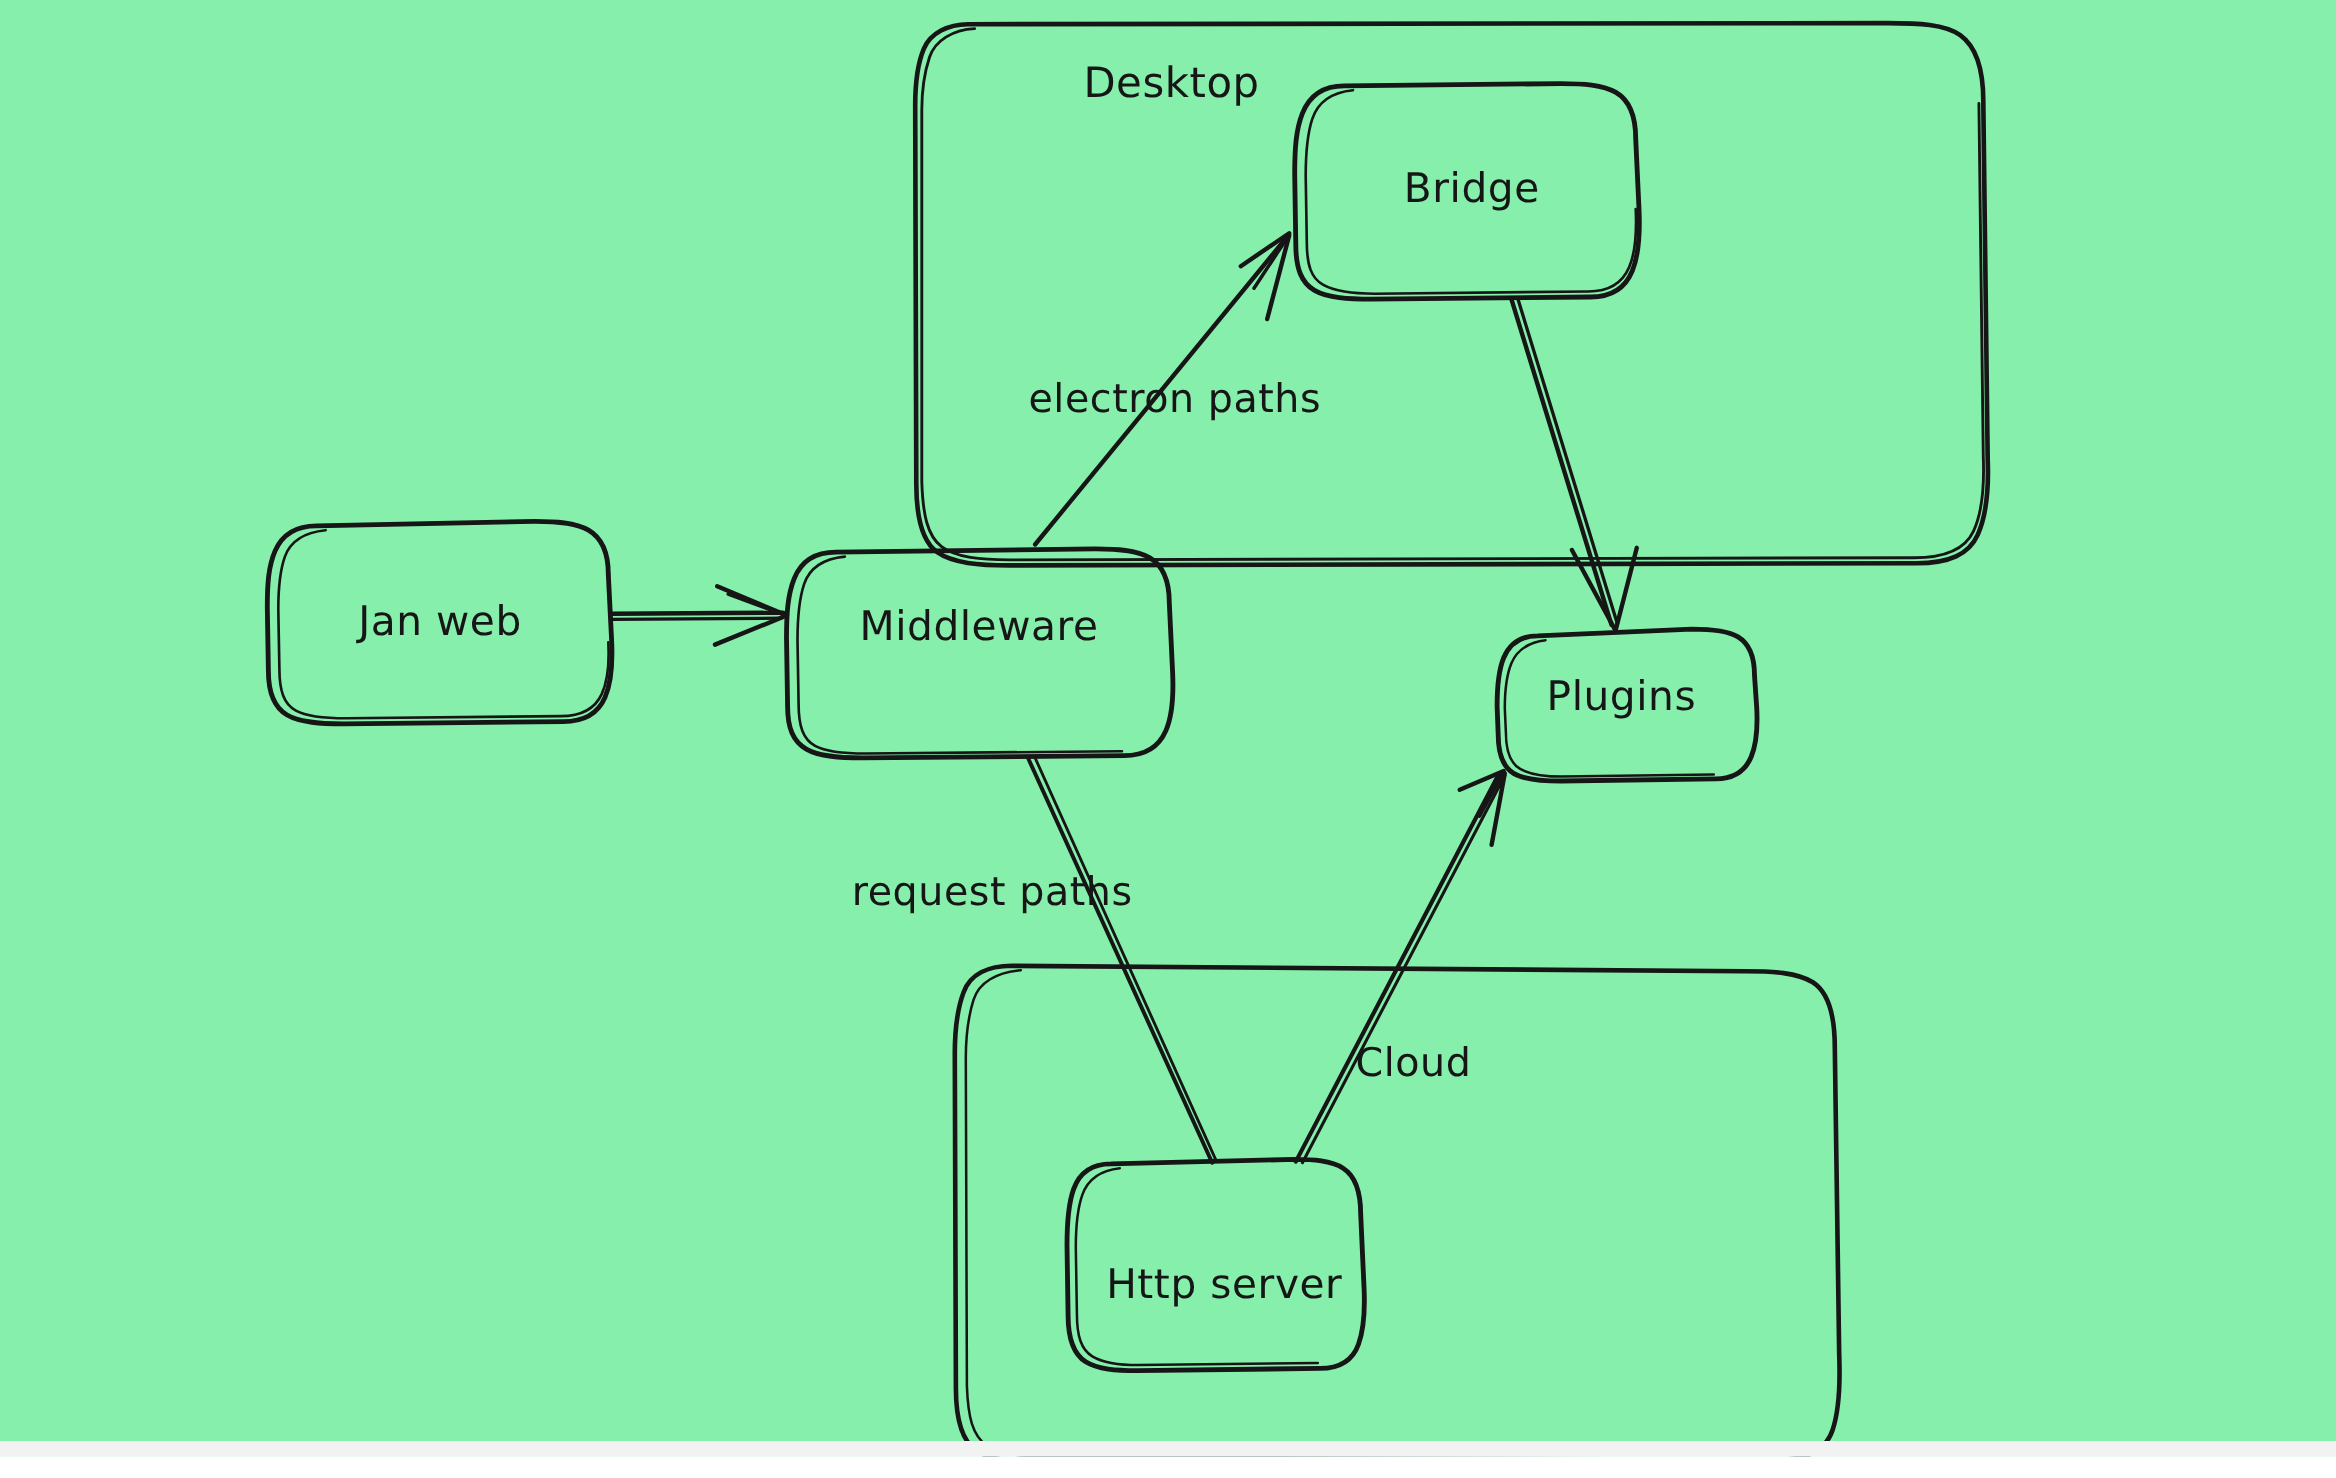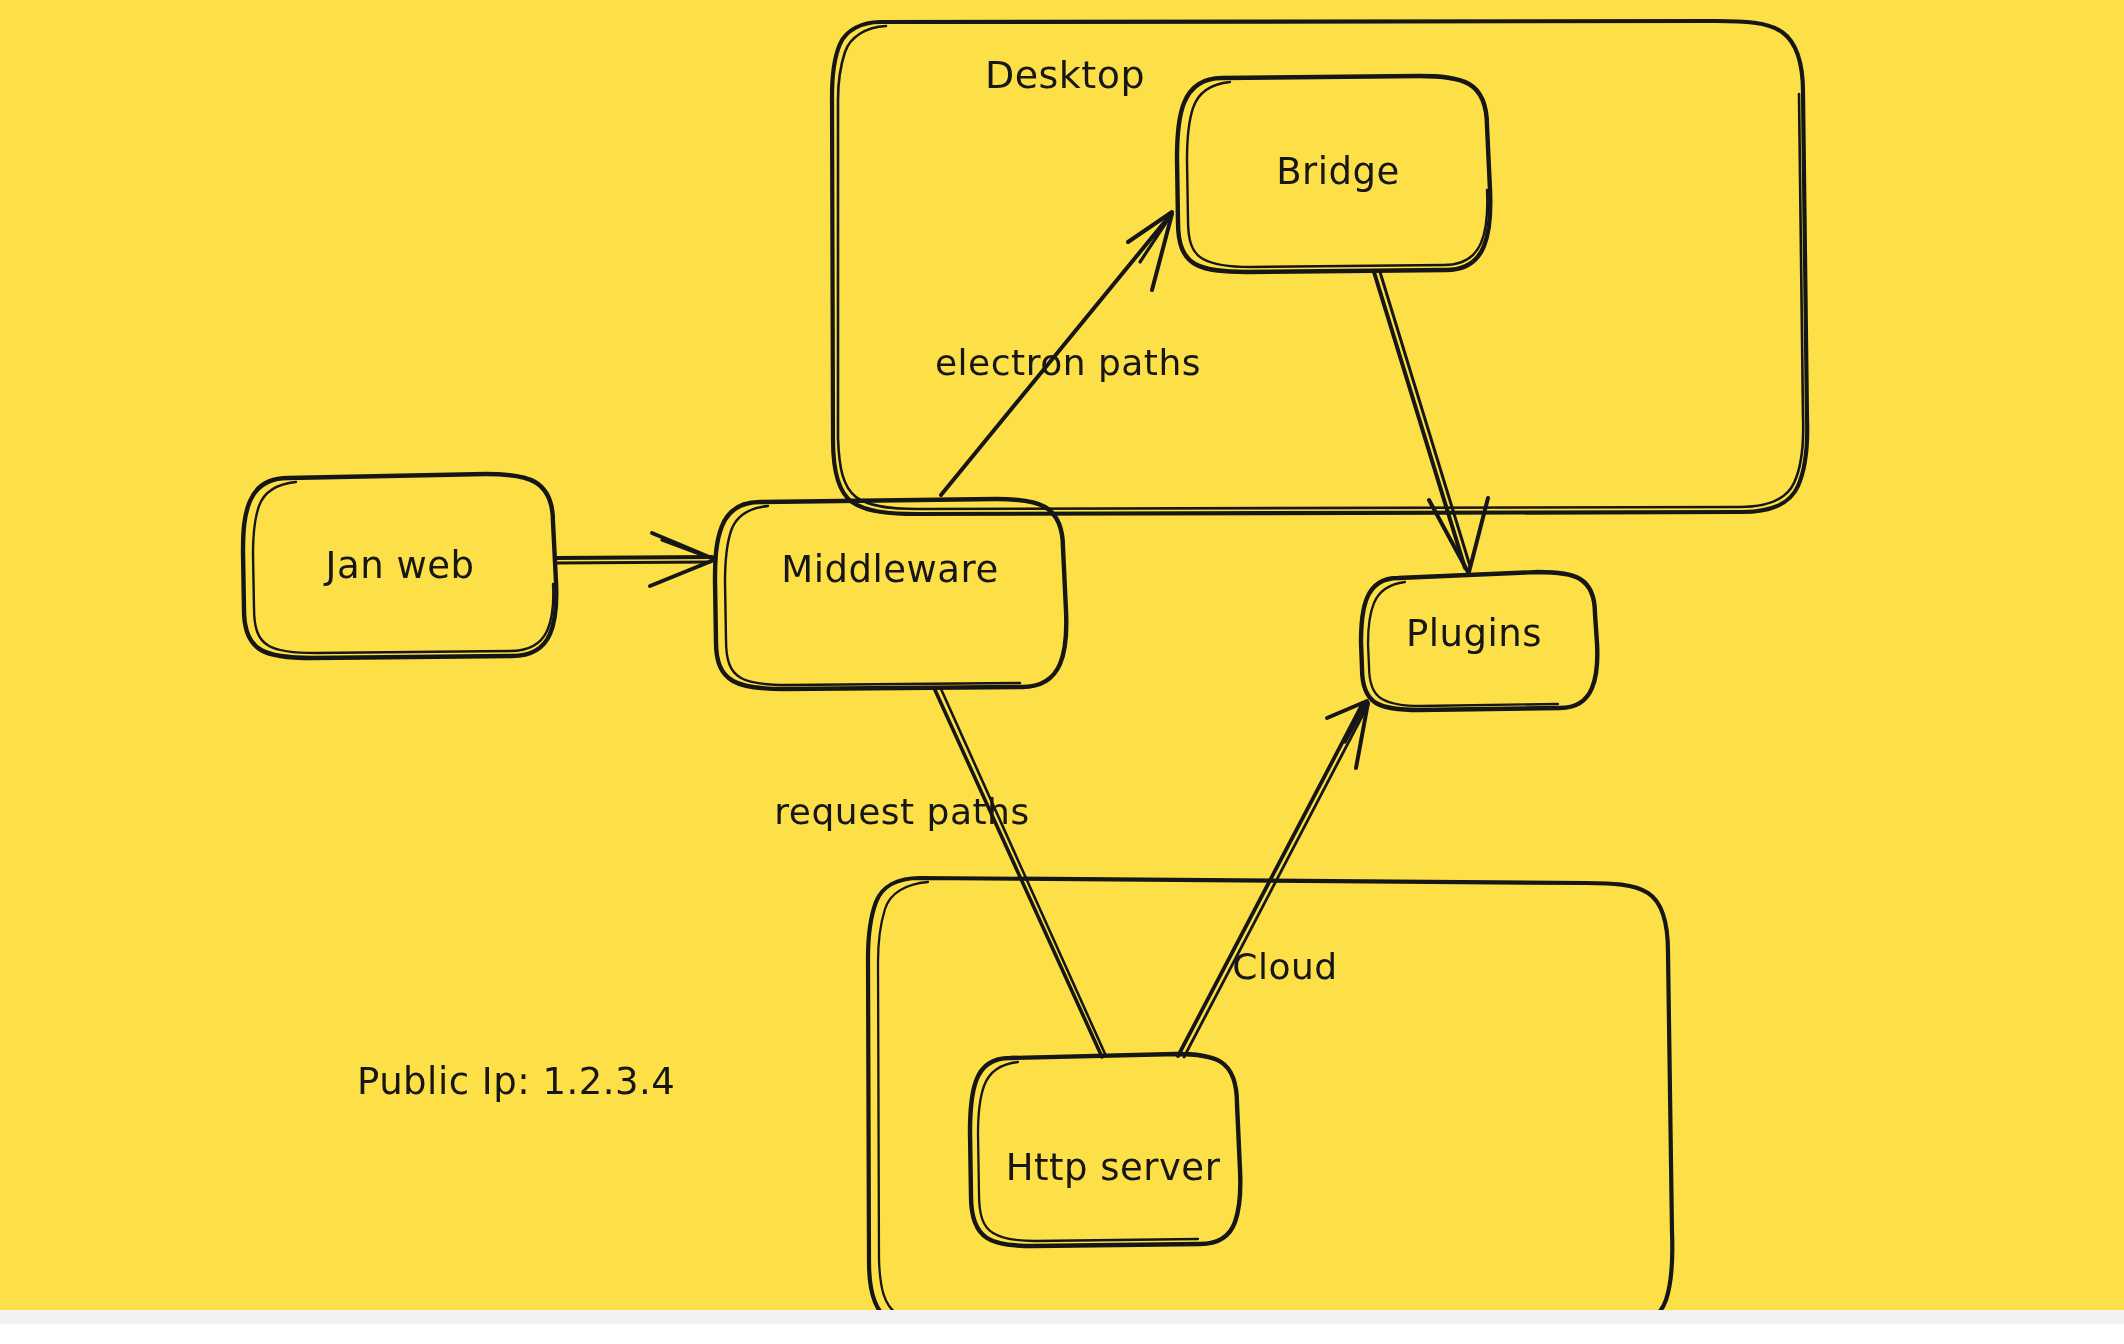--- a/index.html
+++ b/index.html
@@ -5,21 +5,21 @@
 <style>
   html, body {
     margin: 0;
     padding: 0;
     background: #ffffff;
   }
   #canvas {
     position: relative;
     width: 2124px;
     height: 1324px;
-    background: #fde047;
+    background: #86efac;
     overflow: hidden;
     font-family: "DejaVu Sans", sans-serif;
   }
   #sketch {
     position: absolute;
     top: 0;
     left: 0;
     width: 2124px;
     height: 1344px;
   }
@@ -286,18 +286,17 @@
 
   <div class="lbl node-label" style="left:1113px; top:1168px;text-align:center;">Http server</div>
 
   <div class="lbl edge-label" style="left:1068px; top:363px;">electron paths</div>
 
   <div class="lbl edge-label" style="left:902px; top:812px;">request paths</div>
 
   <div class="lbl edge-label" style="left:1285px; top:967px;">Cloud</div>
 
   <div class="lbl note-block" style="left:357px; top:960px;">
-    <div>Public Ip: 1.2.3.4</div>
   </div>
 
   <div class="bottom-strip"></div>
 
 </div>
 
 </body></html>

